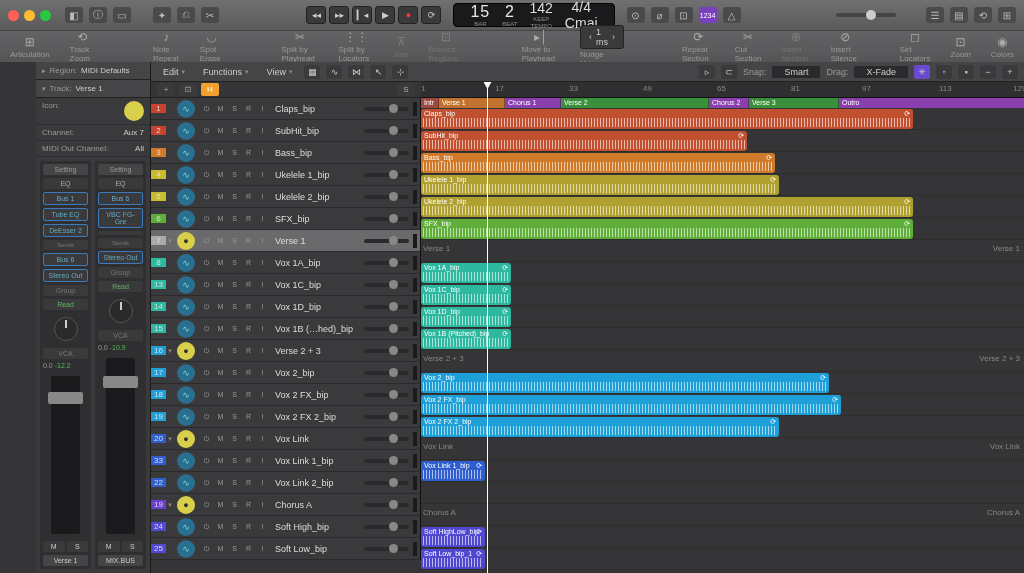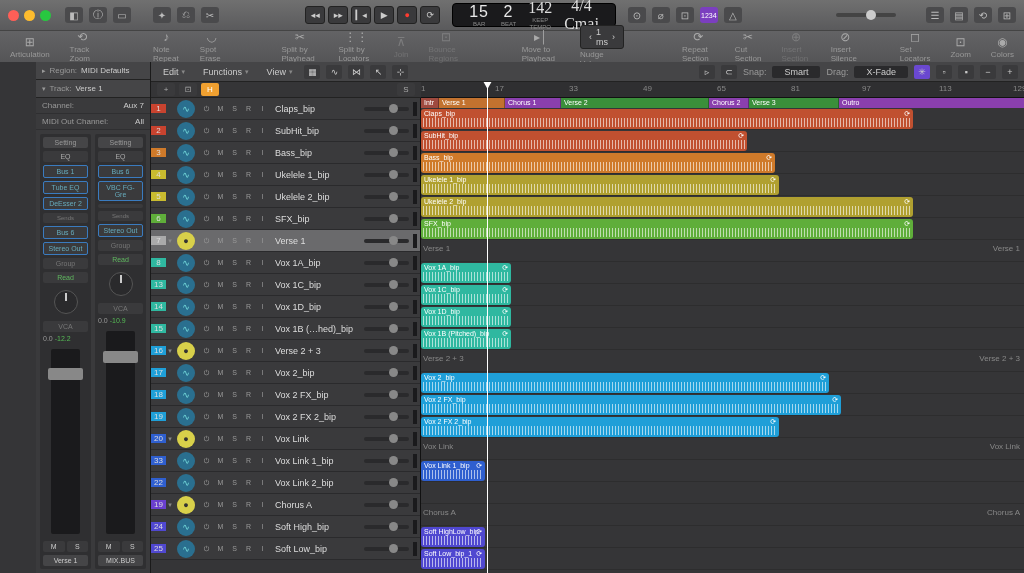--- a/index.html
+++ b/index.html
@@ -13,21 +13,21 @@
 .tl.red{background:#ff5f57;} .tl.yellow{background:#febc2e;} .tl.green{background:#28c840;}
 .tb-btn { width:18px; height:16px; background:#4a4a4c; border-radius:3px; display:flex; align-items:center; justify-content:center; color:#bbb; font-size:10px; }
 .tb-sep{flex:1;}
 .transport { display:flex; gap:3px; align-items:center; }
 .trans-btn { width:20px; height:18px; background:#3a3a3c; border-radius:3px; display:flex; align-items:center; justify-content:center; color:#ccc; font-size:9px; border:1px solid #222;}
 .trans-btn.rec{color:#ff3b30;}
 .lcd { background:#1a1a1c; border:1px solid #000; border-radius:4px; height:24px; display:flex; align-items:center; padding:0 10px; margin:0 6px; font-family:monospace; }
 .lcd-pos{font-size:16px;color:#e8e8e8;font-weight:300;letter-spacing:1px;}
 .lcd-sub{font-size:6px;color:#888;text-align:center;line-height:7px;}
 .lcd-col{display:flex;flex-direction:column;align-items:center;margin:0 6px;}
-.lcd-val{font-size:16px;color:#ddd;font-family:Liberation Serif, serif;}
+.lcd-val{font-size:14px;color:#ddd;}
 .color-swatch{width:18px;height:16px;background:#7b3fbf;border-radius:3px;color:#fff;font-size:7px;display:flex;align-items:center;justify-content:center;}
 .master-vol{width:60px;height:4px;background:#444;border-radius:2px;position:relative;margin:0 8px;}
 .master-vol::after{content:"";position:absolute;left:50%;top:-3px;width:10px;height:10px;background:#ccc;border-radius:50%;}
 
 
 .toolbar { height:32px; background:linear-gradient(#636365,#555557); display:flex; align-items:center; padding:0 10px; gap:20px; border-top:1px solid #444; }
 .tool-item { display:flex; flex-direction:column; align-items:center; gap:1px; color:#999; }
 .tool-icon { font-size:12px; color:#aaa; }
 .tool-label { font-size:8px; }
 .tool-sep{flex:1;}
@@ -253,20 +253,24 @@
     <div class="inspector">
       <div class="insp-head">
           <span class="insp-tri">▸</span>
           <span class="insp-label">Region:</span> 
           <span>MIDI Defaults</span>
         </div>
       <div class="insp-head">
           <span class="insp-tri">▾</span>
           <span class="insp-label">Track:</span> 
           <span>Verse 1</span>
+        </div>
+      <div class="insp-row">
+          <span class="insp-label">Icon:</span>
+          <span class="icon-circle"></span>
         </div>
       <div class="insp-row">
           <span class="insp-label">Channel:</span>
           <span>Aux 7</span>
         </div>
       <div class="insp-row">
           <span class="insp-label">MIDI Out Channel:</span>
           <span>All</span>
         </div>
       <div class="mix-strips" id="mix-strips">

